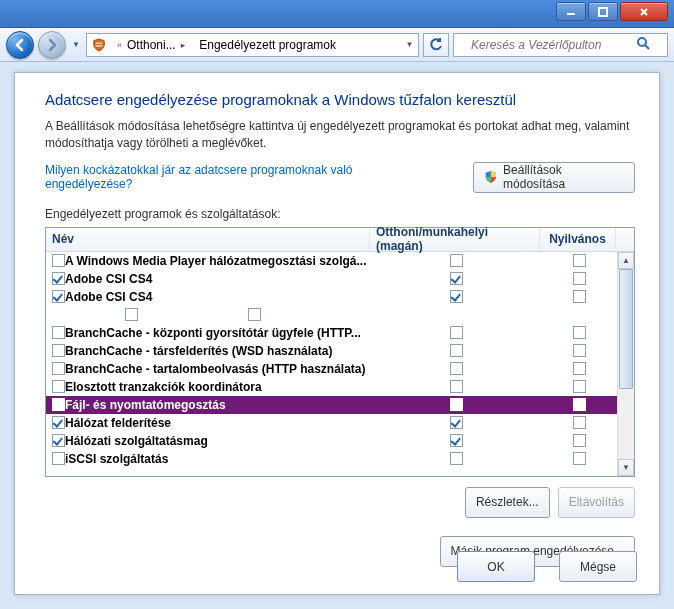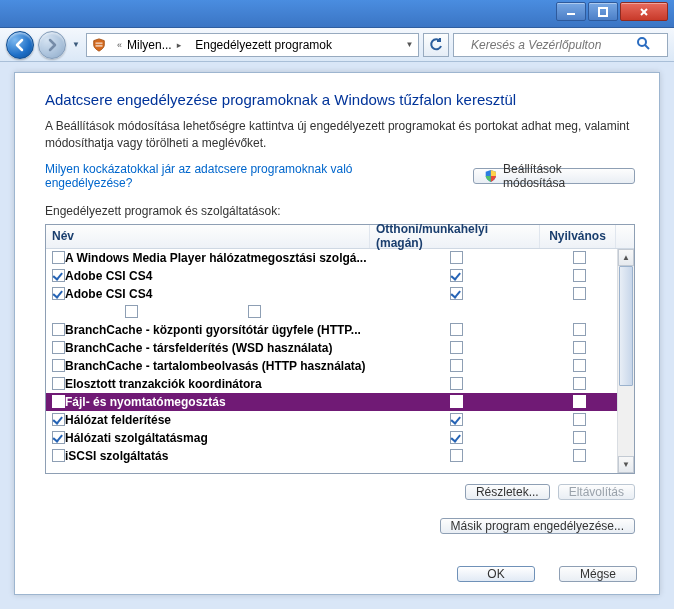--- a/index.html
+++ b/index.html
@@ -30,21 +30,21 @@
   .searchbar input { flex:1; border:none; outline:none; font-style:italic; color:#8a8f95; font-size:12px; height:20px;}
   .searchbar .sicon svg { width:14px; height:14px; stroke:#2a6cc0; stroke-width:2; fill:none;}
 
   
   .content-wrap { position:absolute; top:72px; left:14px; right:14px; bottom:14px; background:#fff; border:1px solid #9db5cf; box-shadow: 0 0 6px rgba(0,0,0,.15);}
   .content { padding:18px 24px 16px 30px;}
   h1 { color:#003399; font-size:15px; font-weight:normal; margin-bottom:10px;}
   .desc { color:#333; margin-bottom:10px; line-height:1.4;}
   .linkrow { display:flex; align-items:center; gap:20px; margin-bottom:14px;}
   .linkrow a { color:#0066cc; text-decoration:none;}
-  .btn { height:16px; padding:0 10px; background:linear-gradient(#fdfdfd,#e9eef4); border:1px solid #8e9fb4; border-radius:3px; display:inline-flex; align-items:center; gap:5px; color:#333; cursor:default;}
+  .btn { height:31px; padding:0 10px; background:linear-gradient(#fdfdfd,#e9eef4); border:1px solid #8e9fb4; border-radius:3px; display:inline-flex; align-items:center; gap:5px; color:#333; cursor:default;}
   .btn.disabled { color:#9aa2ab; border-color:#bcc7d3;}
   .btn .shieldico { width:14px; height:14px;}
   .btn.primary { background:linear-gradient(#fff,#e1eaf5); border-color:#6f91b8;}
   
   .sublabel { margin-bottom:6px; color:#333;}
   .listbox { border:1px solid #8e9fb4; height:250px; display:flex; flex-direction:column;font-weight:bold;}
   .listhead { display:flex; background:linear-gradient(#fdfdfd,#eef2f7); border-bottom:1px solid #cfd8e3; height:24px;}
   .col { display:flex; align-items:center; padding:0 6px; border-right:1px solid #e0e6ee; color:#1a3e6e;}
   .col.name { flex:1;}
   .col.home { width:170px; justify-content:center;}
@@ -112,21 +112,21 @@
   <div class="addressbar">
     <span class="shield">
       <svg class="shield-svg" viewBox="0 0 16 16">
           <path d="M8 1 L14 3 V8 C14 12 8 15 8 15 C8 15 2 12 2 8 V3 Z" fill="#d46a1f" stroke="#a04a0d" stroke-width="1"></path>
           <rect x="4" y="5" width="8" height="2" fill="#fff" opacity=".6"></rect>
           <rect x="4" y="8" width="8" height="2" fill="#fff" opacity=".6"></rect>
         </svg>
     </span>
     <span class="crumb">
         <span class="chev">«</span>
-        <span>Milyen...</span>
+        <span>Otthoni...</span>
         <span class="chev">▸</span>
       </span>
     <span class="crumb">
         <span>Engedélyezett programok</span>
       </span>
     <span class="addr-dd">▼</span>
   </div>
   <div class="refreshbtn">
       <svg viewBox="0 0 14 14">
         <path d="M11 3 A5 5 0 1 0 12 8"></path>

